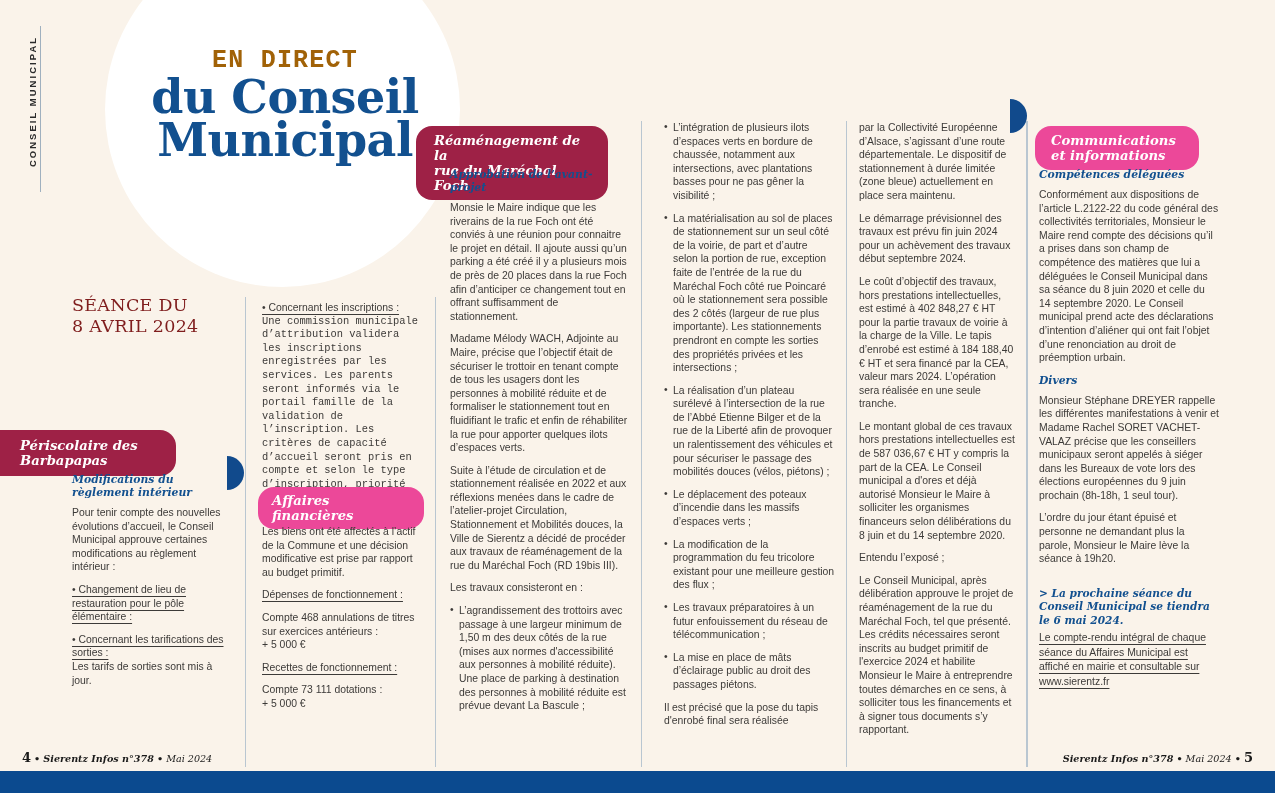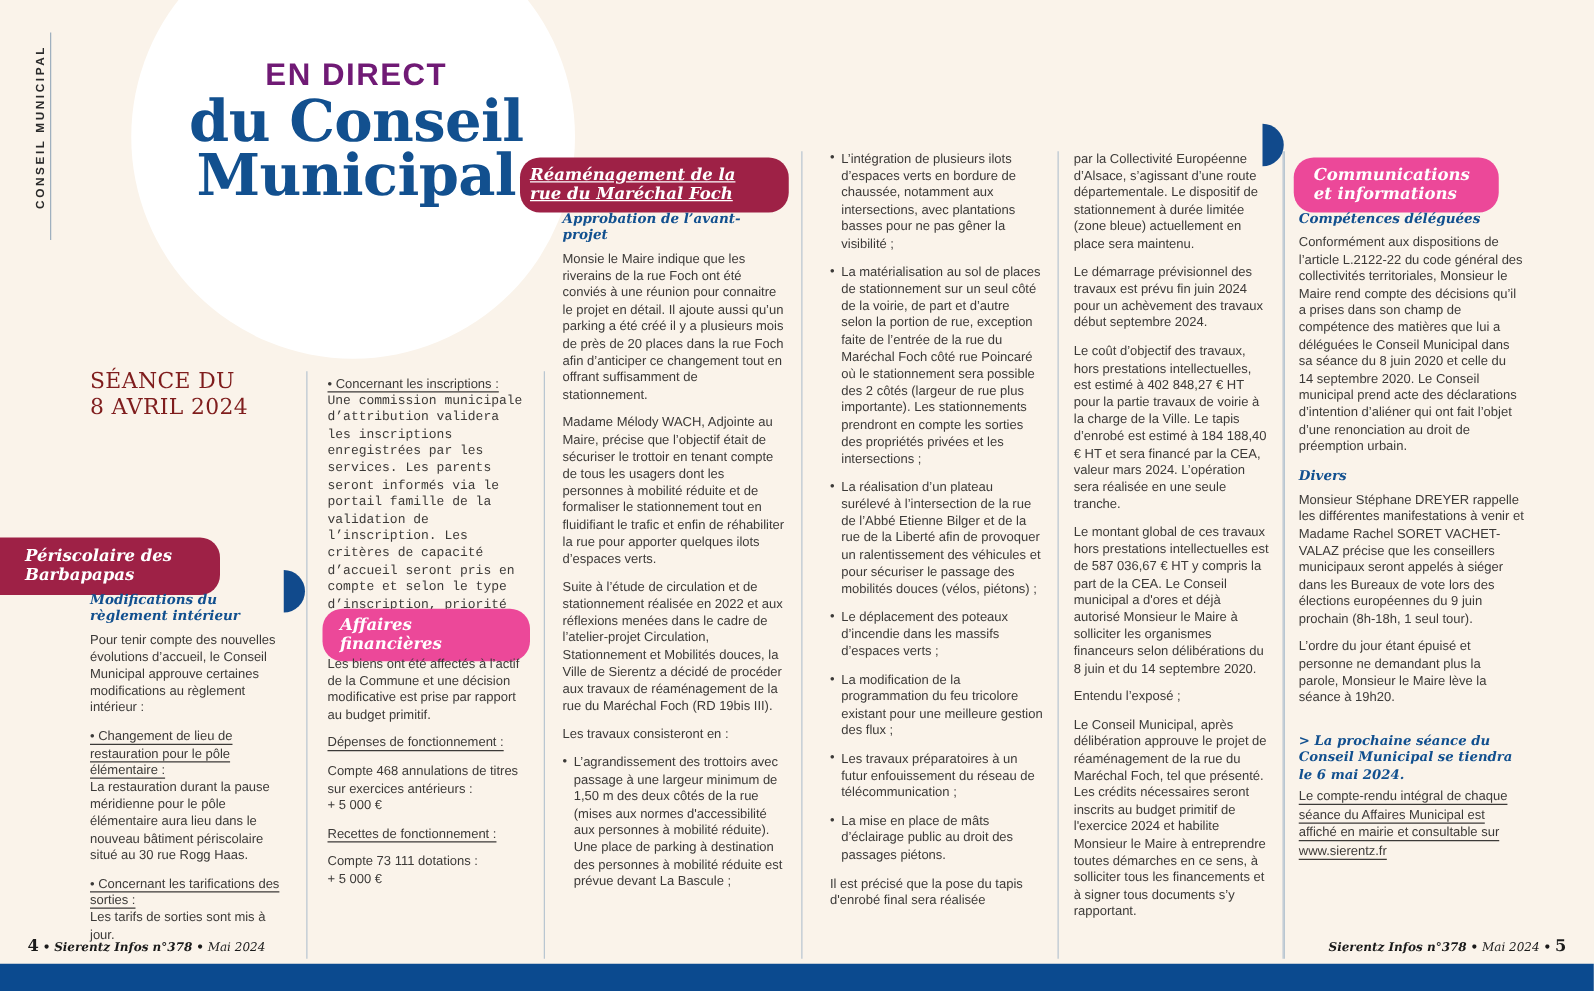--- a/index.html
+++ b/index.html
@@ -29,22 +29,22 @@
     color:#2b2b2b;white-space:nowrap;text-align:center;
     font-family:"Liberation Sans", sans-serif;
   }
   .vtab-rule{
     position:absolute;left:26px;top:0;width:1px;height:166px;background:#9fb0bf;
   }
 
   
   .masthead{position:absolute;left:120px;top:48px;width:330px;z-index:3;text-align:center;}
   .mast-top{
-    font-family:Liberation Sans, sans-serif;
-    font-size:25px;font-weight:700;letter-spacing:1.2px;color:#701a75;
+    font-family:Liberation Mono, monospace;
+    font-size:25px;font-weight:700;letter-spacing:1.2px;color:#a16207;
     line-height:1;
   }
   .mast-main{
     font-family:"DejaVu Serif", serif;
     font-weight:700;
     font-size:46px;line-height:0.97;color:#12508f;
     margin-top:2px;letter-spacing:-0.5px;
   }
   .mast-main .l2{display:block;margin-top:-2px;}
 
@@ -154,21 +154,20 @@
 
     <div class="banner maroon r-round" style="position:absolute;left:0px;width:176px;top:405px;padding-left:20px;">
       <span>Périscolaire des</span><br>
       <span>Barbapapas</span>
     </div>
 
     <div class="col-inner" style="left:72px;right:22px;top:448px;">
       <p class="sub-head">Modifications du règlement intérieur</p>
       <p class="body-txt">Pour tenir compte des nouvelles évolutions d’accueil, le Conseil Municipal approuve certaines modifications au règlement intérieur :</p>
       <p class="body-txt under">• Changement de lieu de restauration pour le pôle élémentaire :</p>
-      <p class="body-txt" style="margin-top:-9px;">La restauration durant la pause méridienne pour le pôle élémentaire aura lieu dans le nouveau bâtiment périscolaire situé au 30 rue Rogg Haas.</p>
       <p class="body-txt under">• Concernant les tarifications des sorties :</p>
       <p class="body-txt" style="margin-top:-9px;">Les tarifs de sorties sont mis à jour.</p>
     </div>
     <div class="rule" style="left:245px;top:272px;height:470px;"></div>
   </div>
 
   <div class="halftab blue right-cap" style="left:227px;top:456px;width:17px;height:34px;"></div>
 
   <div class="col" style="left:246px;width:190px;">
     <div class="col-inner" style="left:16px;right:14px;top:276px;">
@@ -182,21 +181,21 @@
       <p class="body-txt">Les biens ont été affectés à l’actif de la Commune et une décision modificative est prise par rapport au budget primitif.</p>
       <p class="body-txt under">Dépenses de fonctionnement :</p>
       <p class="body-txt"><span>Compte 468 annulations de titres sur exercices antérieurs :</span><br><span>+ 5 000 €</span></p>
       <p class="body-txt under">Recettes de fonctionnement :</p>
       <p class="body-txt"><span>Compte 73 111 dotations :</span><br><span>+ 5 000 €</span></p>
     </div>
     <div class="rule" style="left:189px;top:272px;height:470px;"></div>
   </div>
 
   <div class="col" style="left:436px;width:206px;">
-    <div class="banner maroon both-round" style="position:absolute;left:-20px;width:215px;top:101px;padding:7px 14px 7px 8px;text-decoration:underline;">
+    <div class="banner maroon both-round" style="position:absolute;left:-20px;width:192px;top:101px;padding:7px 14px 7px 18px;">
       <span>Réaménagement de la</span><br>
       <span>rue du Maréchal Foch</span>
     </div>
 
     <div class="col-inner" style="left:14px;right:14px;top:143px;">
       <p class="sub-head">Approbation de l’avant-projet</p>
       <p class="body-txt">Monsie le Maire indique que les riverains de la rue Foch ont été conviés à une réunion pour connaitre le projet en détail. Il ajoute aussi qu’un parking a été créé il y a plusieurs mois de près de 20 places dans la rue Foch afin d’anticiper ce changement tout en offrant suffisamment de stationnement.</p>
       <p class="body-txt">Madame Mélody WACH, Adjointe au Maire, précise que l’objectif était de sécuriser le trottoir en tenant compte de tous les usagers dont les personnes à mobilité réduite et de formaliser le stationnement tout en fluidifiant le trafic et enfin de réhabiliter la rue pour apporter quelques ilots d’espaces verts.</p>
       <p class="body-txt">Suite à l’étude de circulation et de stationnement réalisée en 2022 et aux réflexions menées dans le cadre de l’atelier-projet Circulation, Stationnement et Mobilités douces, la Ville de Sierentz a décidé de procéder aux travaux de réaménagement de la rue du Maréchal Foch (RD 19bis III).</p>
       <p class="body-txt">Les travaux consisteront en :</p>

